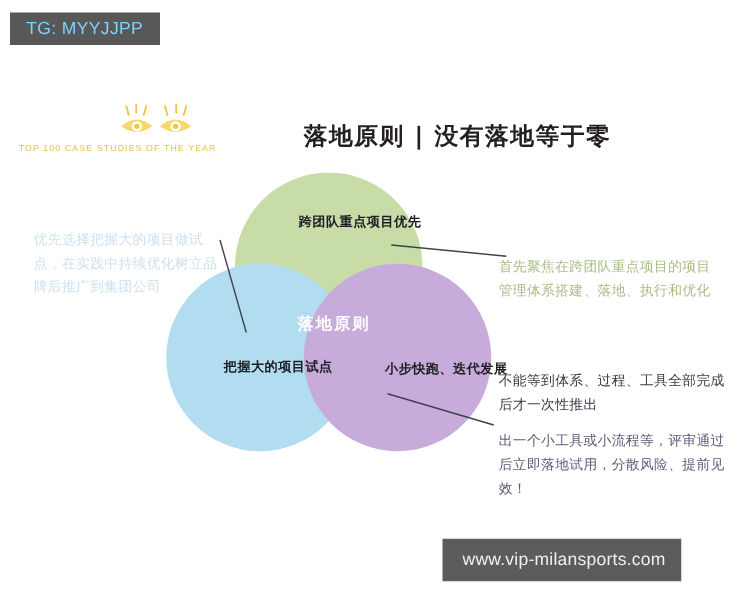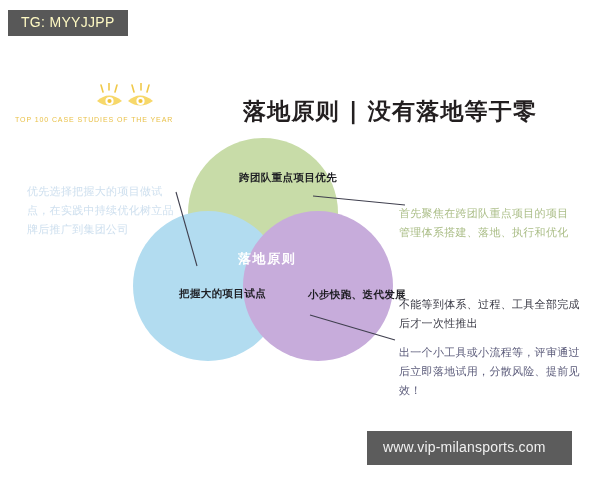--- a/index.html
+++ b/index.html
@@ -8,21 +8,21 @@
     background:#ffffff;
     font-family:"Liberation Sans","DejaVu Sans",sans-serif;
     overflow:hidden;
     position:relative;
   }
   #stage{position:relative;width:600px;height:480px;background:#fff;overflow:hidden;}
 
   
   .tg-badge{
     position:absolute;left:8px;top:10px;
-    background:#585858;color:#fef9c3;
+    background:#585858;color:#7dd3fc;
     font-size:14px;letter-spacing:.3px;
     padding:5px 13px 6px 13px;
     line-height:1.1;
     white-space:nowrap;
   }
 
   
   .logo{position:absolute;left:12px;top:86px;width:160px;height:46px;}
   .logo-word{
     font-family:"DejaVu Sans","Liberation Sans",sans-serif;
@@ -33,21 +33,21 @@
   .logo-eyes{position:absolute;left:84px;top:-3px;}
   .logo-sub{
     position:absolute;left:3px;top:30px;
     font-size:7px;color:#e9c149;letter-spacing:.9px;
     white-space:nowrap;font-family:"Liberation Sans",sans-serif;
   }
 
   
   .heading{
     position:absolute;left:243px;top:96px;
-    font-size:23px;font-weight:bold;color:#231f20;
+    font-size:19px;font-weight:bold;color:#231f20;
     letter-spacing:1.2px;white-space:nowrap;
     font-family:"DejaVu Sans","Liberation Sans",sans-serif;
   }
 
   
   .venn{position:absolute;left:118px;top:138px;width:290px;height:230px;}
   .venn svg{display:block;}
 
   .venn-label{
     position:absolute;
@@ -79,24 +79,24 @@
   }
   .txt-r1{left:399px;top:205px;width:178px;color:#aabd86;}
   .txt-r2{left:399px;top:296px;width:190px;color:#3a3a45;}
   .txt-r3{left:399px;top:344px;width:190px;color:#5b5b7a;}
 
   
   .lines{position:absolute;left:0;top:0;width:600px;height:480px;pointer-events:none;}
 
   
   .watermark{
-    position:absolute;left:367px;top:431px;
+    position:absolute;left:354px;top:431px;
     background:#5c5c5c;color:#f0f0f0;
     font-size:14px;letter-spacing:.2px;
-    padding:9px 26px 10px 16px;
+    padding:9px 12px 10px 16px;
     white-space:nowrap;line-height:1.1;
     font-family:"Liberation Sans","DejaVu Sans",sans-serif;
   }
 </style>
 </head>
 <body>
 
 <div id="stage">
 
   <div class="tg-badge">TG: MYYJJPP</div>

